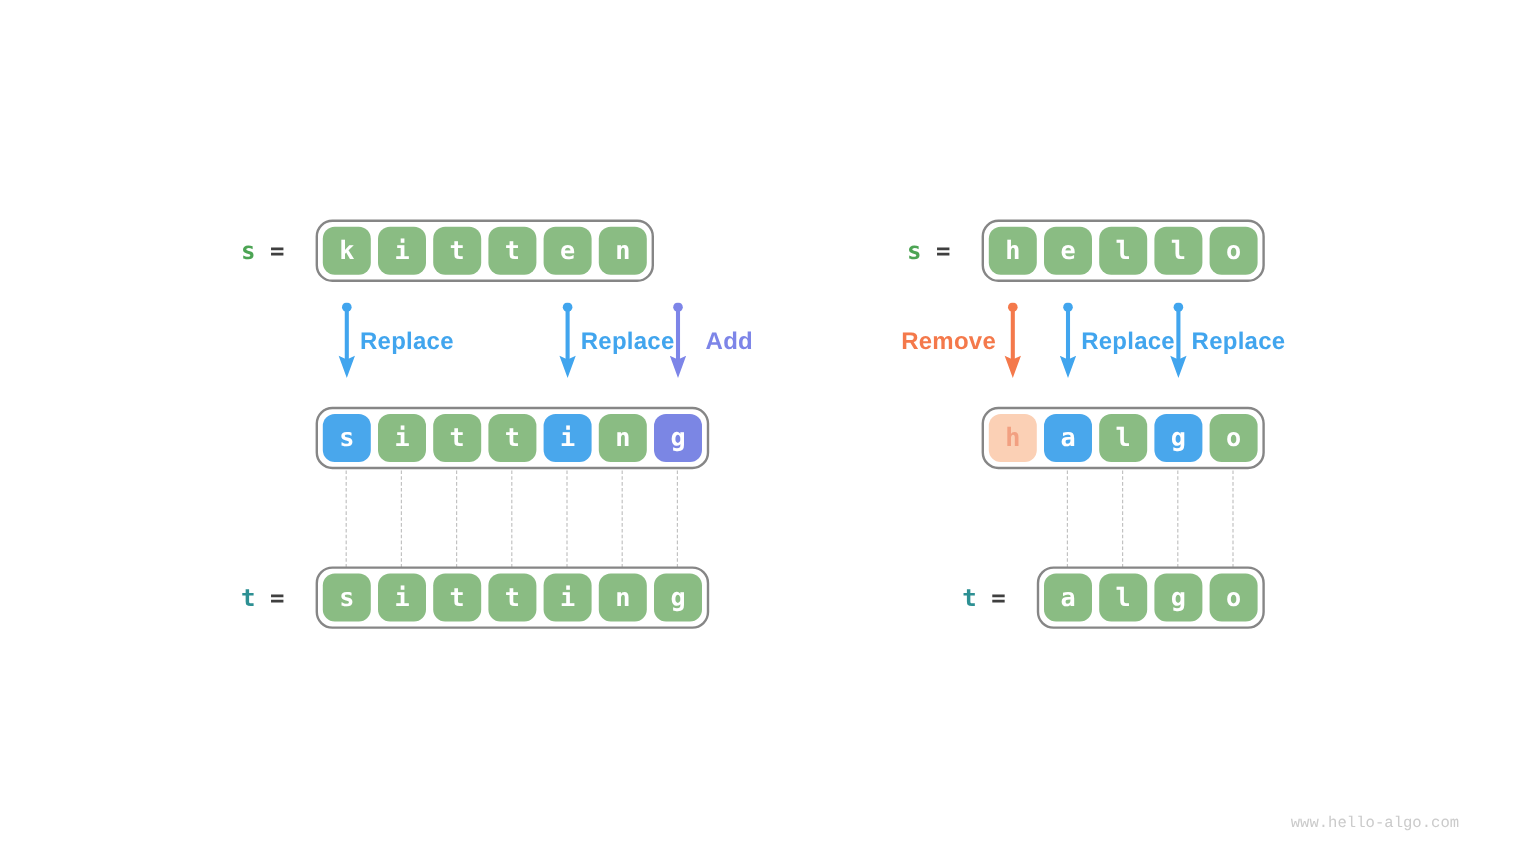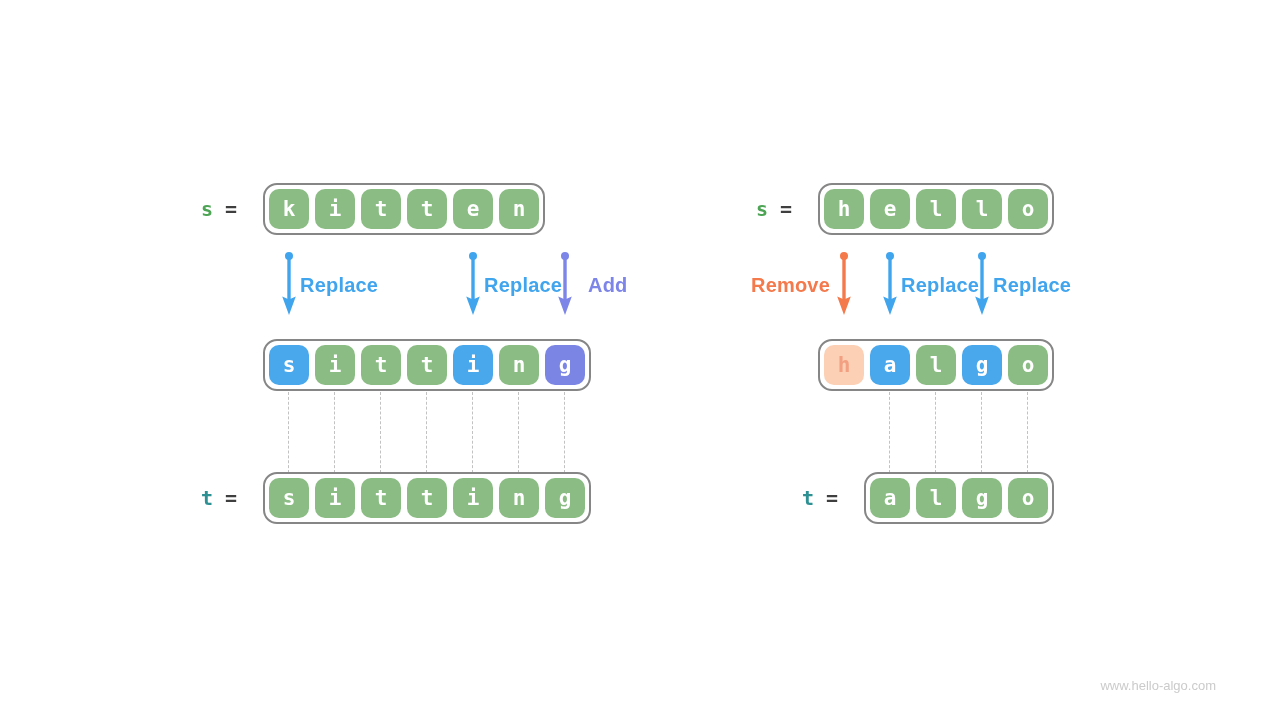--- a/index.html
+++ b/index.html
@@ -24,21 +24,21 @@
     font-family:"DejaVu Sans Mono", monospace; font-weight:bold; font-size:21px;
   }
   .arrow { position:absolute; width:18px; height:64px; }
   .op-label {
     position:absolute; height:28px; line-height:28px;
     font-size:20px; font-weight:700; white-space:nowrap; letter-spacing:0.2px;
   }
   .link-line { position:absolute; width:0; border-left:1px dashed #c2c2c2; }
   .watermark {
     position:absolute; right:64px; bottom:27px;
-    font-family:Liberation Sans, sans-serif; font-size:13px;text-align:center;
+    font-family:Liberation Mono, monospace; font-size:13px;text-align:center;
   }
 </style>
 </head>
 <body>
 
 <div class="page" id="page">
   <div class="watermark" id="watermark" style="color: rgb(203, 203, 203);">www.hello-algo.com</div>
 <div class="diagram">
       <div class="var-label" style="left: 131px; top: 183px;">
         <span style="color: rgb(76, 164, 84);">s</span>

